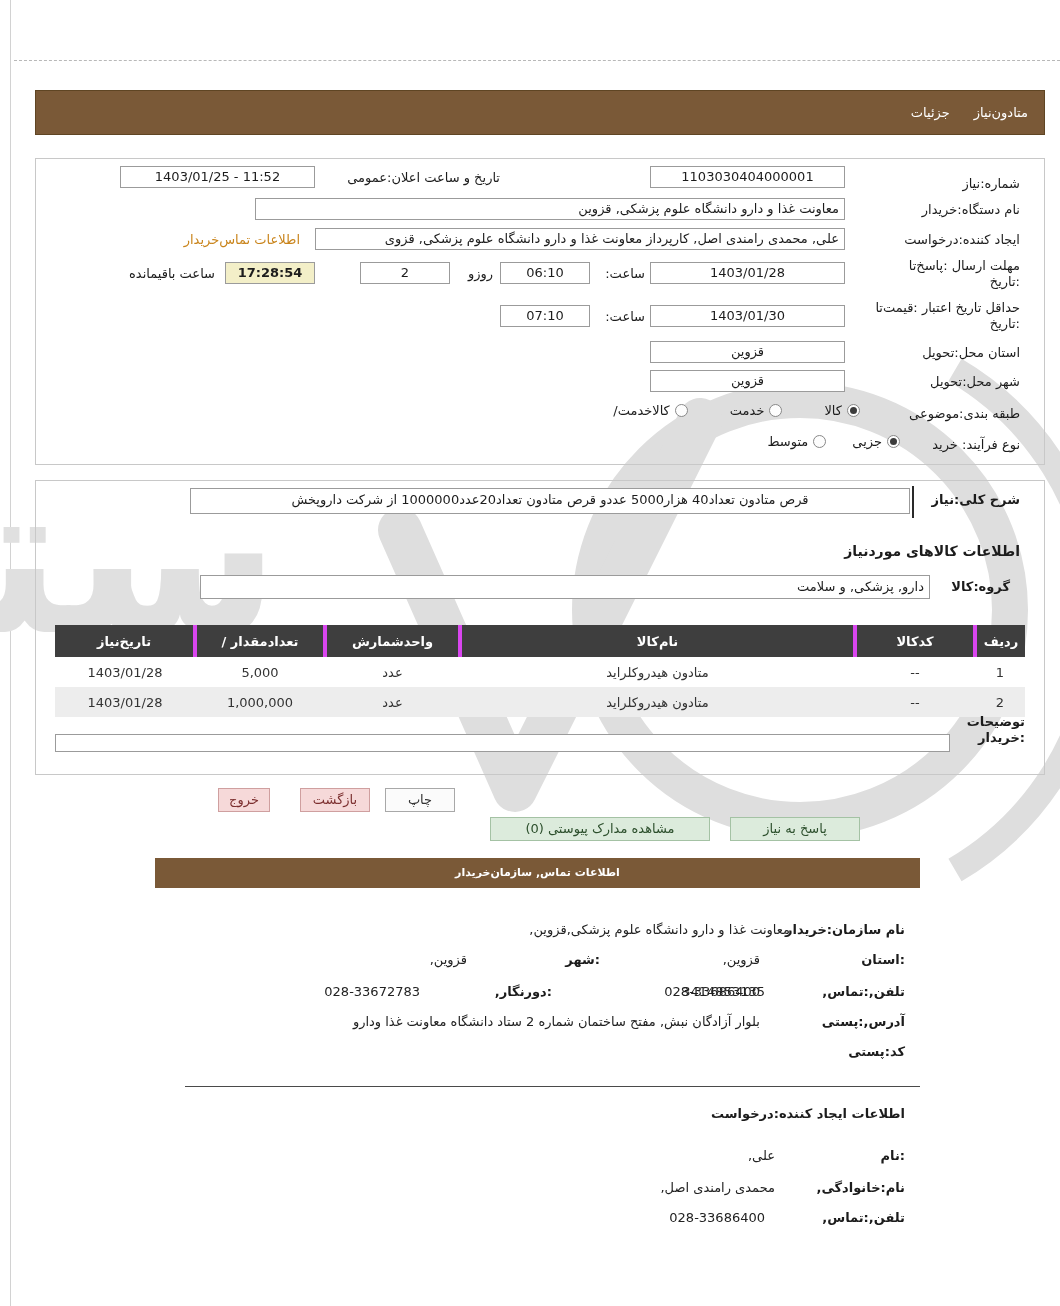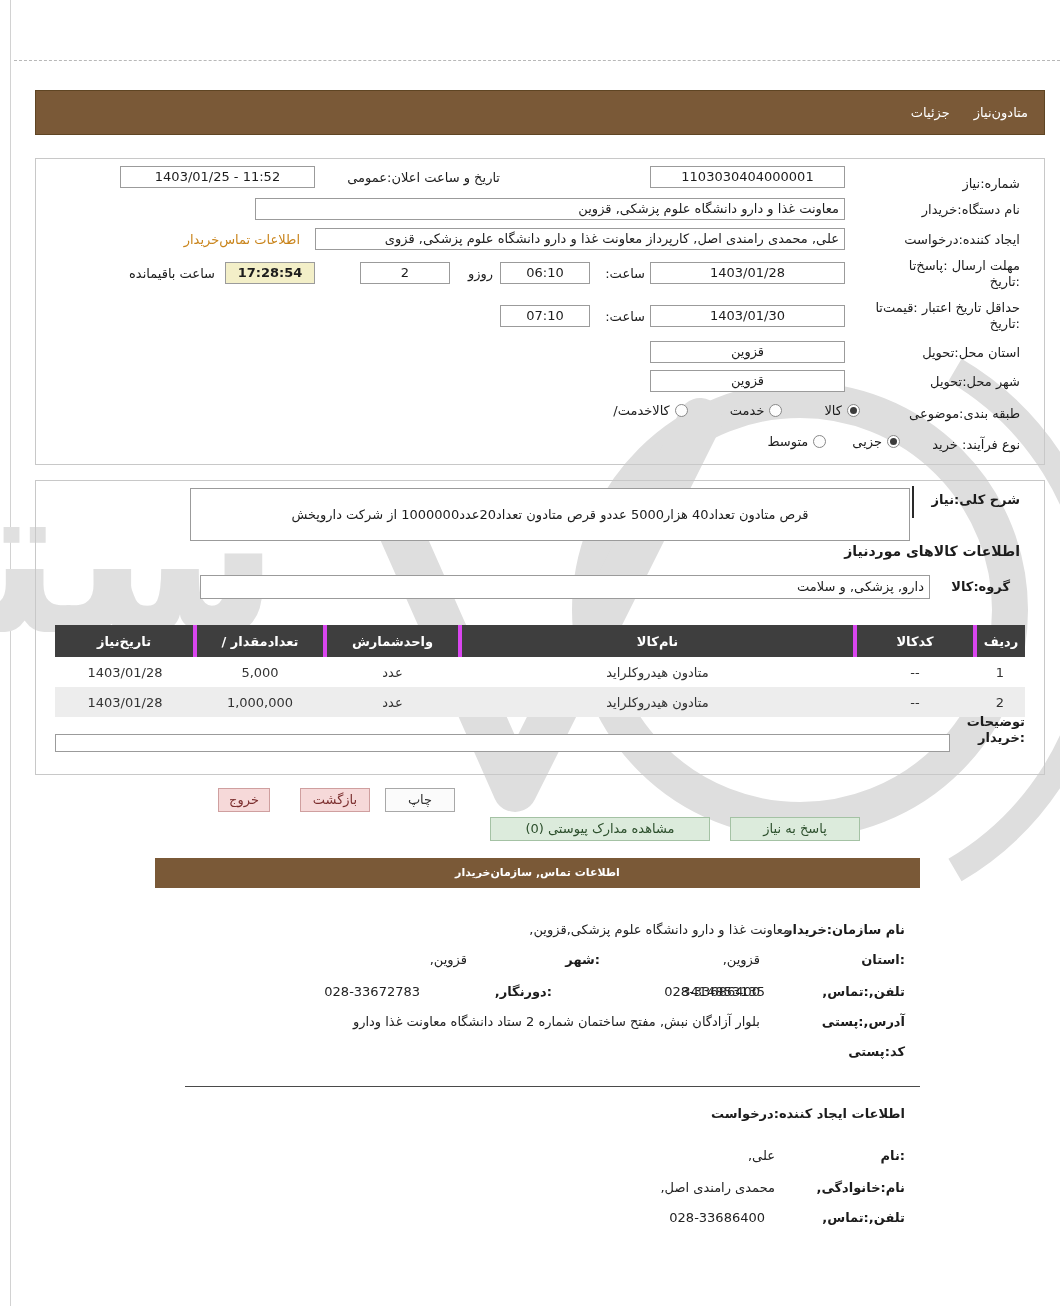--- a/index.html
+++ b/index.html
@@ -26,21 +26,21 @@
   .yellow{background:#f3efc8;font-weight:bold;}
   .link{position:absolute;color:#c9841b;cursor:pointer;white-space:nowrap;}
   .two{position:absolute;line-height:16px;text-align:right;}
   .two span{display:block;}
   .optrow{position:absolute;display:flex;align-items:center;}
   .opt{display:flex;align-items:center;gap:5px;white-space:nowrap;cursor:pointer;}
   .radio{width:13px;height:13px;border:1px solid #888;border-radius:50%;background:#fdfdfd;position:relative;flex:0 0 auto;box-sizing:border-box;}
   .radio.sel::after{content:"";position:absolute;left:2px;top:2px;right:2px;bottom:2px;border-radius:50%;background:#3c3c3c;}
   .chk{width:13px;height:13px;border:1px solid #888;background:#fdfdfd;flex:0 0 auto;box-sizing:border-box;}
   .vsep{position:absolute;right:146px;top:486px;height:32px;border-left:2px solid #2a2a2a;}
-  .descbox{position:absolute;border:1px solid #9b9b9b;background:#fff;text-align:center;padding:18px 6px;box-sizing:border-box;min-height:26px;}
+  .descbox{position:absolute;border:1px solid #9b9b9b;background:#fff;text-align:center;padding:3px 6px;box-sizing:border-box;min-height:26px;}
   .tbl{position:absolute;right:35px;top:625px;width:970px;border-collapse:collapse;table-layout:fixed;}
   .tbl th{background:#3e3e3e;color:#fff;font-weight:bold;height:30px;font-size:13px;border-right:4px solid #d946ef;overflow:hidden;white-space:nowrap;}
   .tbl th:first-child{border-right:none;}
   .tbl td{height:28px;text-align:center;color:#333;font-size:13px;background:#fff;overflow:hidden;white-space:nowrap;}
   .tbl tr.alt td{background:#ededed;}
   .btn{position:absolute;top:788px;height:24px;line-height:22px;text-align:center;border:1px solid #a8a8a8;
        box-sizing:border-box;cursor:pointer;background:#fbfbfb;color:#333;font-size:13px;white-space:nowrap;}
   .btn.pink{background:#f6d9d9;border-color:#cf9f9f;color:#7c2f2f;}
   .btn.green{background:#dcebdc;border-color:#a4c2a4;color:#2c4f2c;margin-top:29px;}
   .cbar{position:absolute;left:155px;top:858px;width:765px;height:30px;background:#7a5937;color:#fff;

